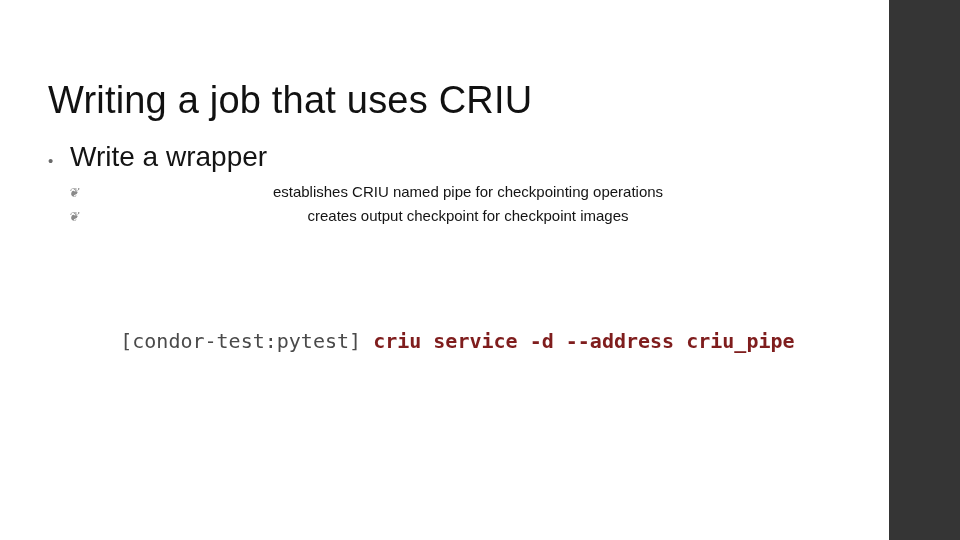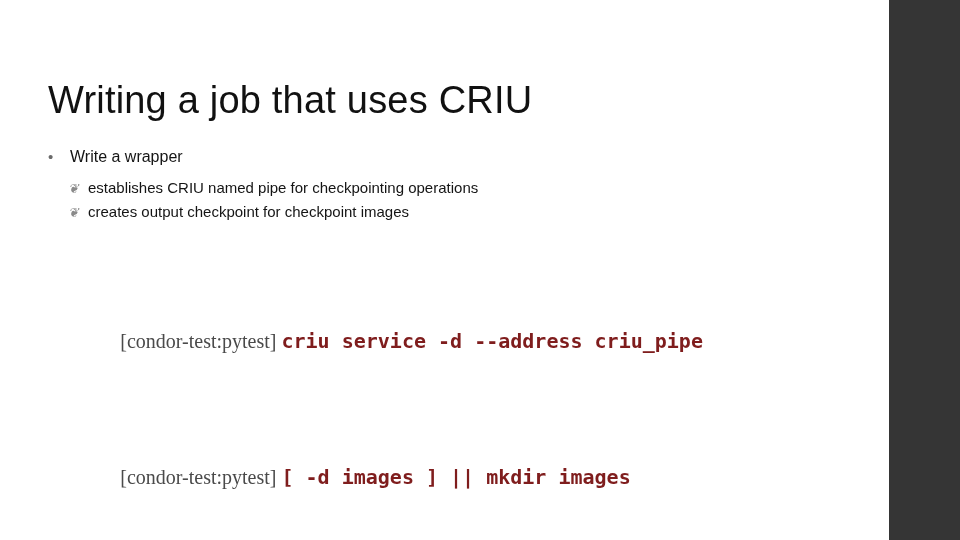--- a/index.html
+++ b/index.html
@@ -60,21 +60,21 @@
   }
   .bullet-l1 .marker {
     flex: 0 0 auto;
     width: 22px;
     font-size: 15px;
     color: #6a6a6a;
     line-height: 30px;
   }
   .bullet-l1 .text {
     flex: 1 1 auto;
-    font-size: 16px;
+    font-size: 28px;
   }
 
   .sub-list {
     margin-top: 4px;
     margin-left: 20px;
   }
   .bullet-l2 {
     display: flex;
     align-items: baseline;
     font-size: 15px;
@@ -85,40 +85,40 @@
     flex: 0 0 auto;
     width: 20px;
     font-size: 13px;
     color: #8a8a8a;
     font-family: "DejaVu Serif", serif;
     font-style: italic;
     line-height: 23px;
   }
   .bullet-l2 .text {
     flex: 1 1 auto;
+    text-align: center;
   }
 
   
   .terminal {
     position: absolute;
     left: 48px;
     top: 240px;
     width: 820px;
     font-family: "DejaVu Sans Mono", "Liberation Mono", monospace;
     font-size: 20px;
     line-height: 22.6px;
     white-space: pre;
   }
   .term-line {
     white-space: pre;
   }
   .term-line .prompt {
     color: #4a4a4a;
     font-weight: 400;
-    font-family: Liberation Serif, serif;
   }
   .term-line .cmd {
     color: #7f1d1d;
     font-weight: bold;
   }
   .term-line .out {
     color: #4a4a4a;
     font-weight: 400;
   }
 </style>
@@ -150,23 +150,20 @@
     </div>
 
   </div>
 
   <div class="terminal">
 
     <div class="term-line">
       <span class="prompt">[condor-test:pytest] </span><span class="cmd">criu service -d --address criu_pipe</span><span class="out"></span>
     </div>
 
-    <div class="term-line">
-      <span class="prompt">[condor-test:pytest] </span><span class="cmd">[ -d images ] || mkdir images</span><span class="out"></span>
-    </div>
 
     
 
     
 
     
 
     
 
     

